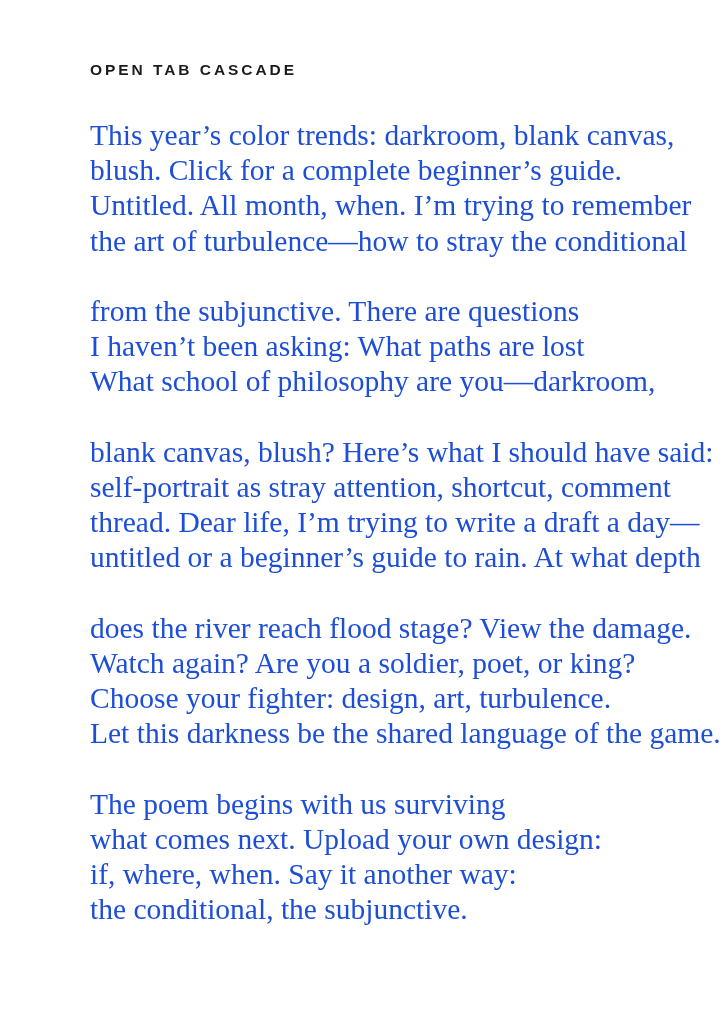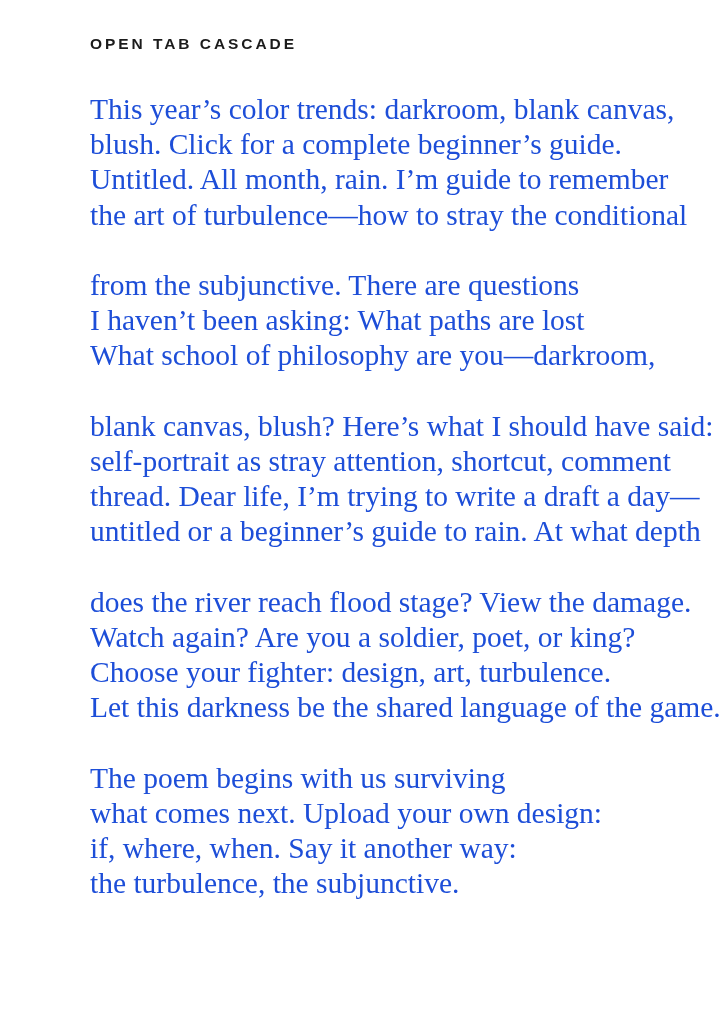--- a/index.html
+++ b/index.html
@@ -16,20 +16,21 @@
     overflow: hidden;
   }
 
   .page {
     position: relative;
     width: 726px;
     height: 997px;
     background: #ffffff;
     box-sizing: border-box;
     padding: 12px;
+    margin-top: 26px;
   }
 
   
   .poem-title {
     position: absolute;
     left: 90px;
     top: 25px;
     font-family: "Liberation Sans", "DejaVu Sans", sans-serif;
     font-size: 15.5px;
     font-weight: 600;
@@ -72,21 +73,21 @@
 
 <div class="page">
 
   <h1 class="poem-title">OPEN TAB CASCADE</h1>
 
   <div class="poem-body">
 
   <div class="stanza">
         <span class="poem-line">This year’s color trends: darkroom, blank canvas,</span>
         <span class="poem-line">blush. Click for a complete beginner’s guide.</span>
-        <span class="poem-line">Untitled. All month, rain. I’m guide to remember</span>
+        <span class="poem-line">Untitled. All month, when. I’m trying to remember</span>
         <span class="poem-line">the art of turbulence—how to stray the conditional</span>
       </div>
       <div class="stanza">
         <span class="poem-line">from the subjunctive. There are questions</span>
         <span class="poem-line">I haven’t been asking: What paths are lost</span>
         <span class="poem-line">What school of philosophy are you—darkroom,</span>
       </div>
       <div class="stanza">
         <span class="poem-line">blank canvas, blush? Here’s what I should have said:</span>
         <span class="poem-line">self-portrait as stray attention, shortcut, comment</span>
@@ -96,17 +97,17 @@
       <div class="stanza">
         <span class="poem-line">does the river reach flood stage? View the damage.</span>
         <span class="poem-line">Watch again? Are you a soldier, poet, or king?</span>
         <span class="poem-line">Choose your fighter: design, art, turbulence.</span>
         <span class="poem-line">Let this darkness be the shared language of the game.</span>
       </div>
       <div class="stanza">
         <span class="poem-line">The poem begins with us surviving</span>
         <span class="poem-line">what comes next. Upload your own design:</span>
         <span class="poem-line">if, where, when. Say it another way:</span>
-        <span class="poem-line">the turbulence, the subjunctive.</span>
+        <span class="poem-line">the conditional, the subjunctive.</span>
       </div>
     </div>
 
 </div>
 
 </body></html>

